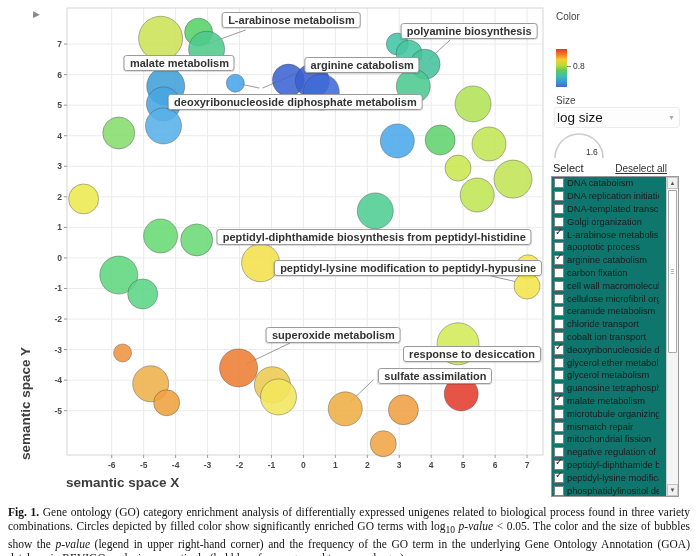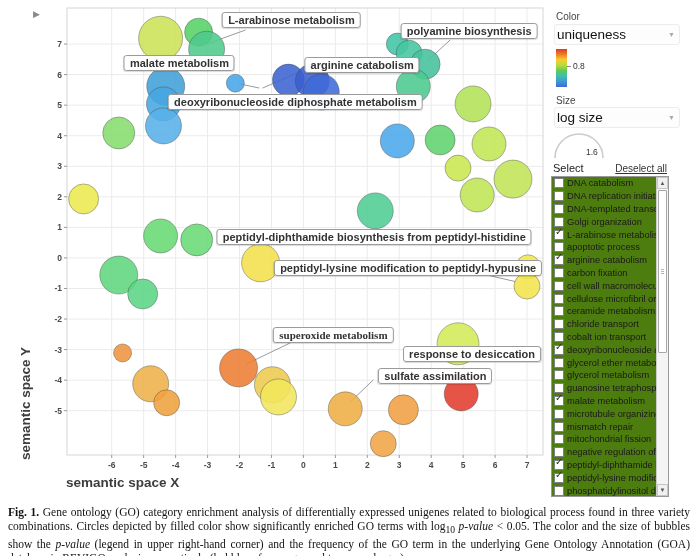--- a/index.html
+++ b/index.html
@@ -23,22 +23,22 @@
   .gradient{position:absolute;left:8px;top:42px;width:11px;height:38px;
       background:linear-gradient(to bottom,#d93a2b,#ef7d27,#f6ce30,#b8dc3c,#5fc85c,#3fbfae,#3e97d8,#3e6ad3);}
   .grad-tick{position:absolute;left:19px;top:54px;font-size:8.5px;color:#333;display:flex;align-items:center;}
   .grad-tick .tickline{display:inline-block;width:4px;height:1px;background:#888;margin-right:2px;}
   .arc-wrap{position:absolute;left:2px;top:120px;width:70px;height:34px;}
   .arc-tick{position:absolute;left:38px;top:140px;font-size:8.5px;color:#333;}
   .select-row{position:absolute;left:5px;top:155px;width:144px;display:flex;
       justify-content:space-between;align-items:baseline;}
   .select-label{font-size:11px;color:#222;}
   .deselect{font-size:10px;color:#333;text-decoration:underline;cursor:pointer;margin-right:30px;}
-  .go-list{position:absolute;left:3px;top:169px;width:118px;height:321px;border:1px solid #999;
-      background:#4d7c0f;box-sizing:border-box;overflow:hidden;}
+  .go-list{position:absolute;left:3px;top:169px;width:128px;height:321px;border:1px solid #999;
+      background:#0f766e;box-sizing:border-box;overflow:hidden;}
   .go-row{height:12.8px;display:flex;align-items:center;padding-left:2px;cursor:pointer;}
   .go-check{position:relative;flex:0 0 auto;width:8px;height:8px;border:1px solid #808080;
       background:#fff;margin-right:3px;}
   .go-check .check{position:absolute;left:0px;top:-4px;font-size:10px;color:#2a2a2a;line-height:10px;}
   .go-label{font-size:9.3px;color:#1a1a1a;white-space:nowrap;overflow:hidden;max-width:92px;}
   .scrollbar{position:absolute;right:0;top:0;bottom:0;width:12px;background:#f4f4f4;
       border-left:1px solid #ccc;box-sizing:border-box;}
   .sb-btn{position:absolute;left:0;width:11px;height:12px;background:#f0f0f0;border:1px solid #c6c6c6;
       box-sizing:border-box;font-size:6px;color:#555;text-align:center;line-height:11px;cursor:pointer;}
   .sb-btn.up{top:0;}
@@ -197,32 +197,28 @@
         <text x="30" y="460" font-size="13.5" font-weight="600" fill="#3d3d3d" transform="rotate(-90 30 460)">semantic space Y</text>
       </svg>
     <div id="plot-labels">
         <div class="bubble-label" style="left: 291.423px; top: 20.2215px;">L-arabinose metabolism</div>
         <div class="bubble-label" style="left: 469.204px; top: 31.2208px;">polyamine biosynthesis</div>
         <div class="bubble-label" style="left: 179.451px; top: 62.9966px;">malate metabolism</div>
         <div class="bubble-label" style="left: 362.184px; top: 65.1353px;">arginine catabolism</div>
         <div class="bubble-label" style="left: 295.416px; top: 102.105px;">deoxyribonucleoside diphosphate metabolism</div>
         <div class="bubble-label" style="left: 374.323px; top: 236.847px;">peptidyl-diphthamide biosynthesis from peptidyl-histidine</div>
         <div class="bubble-label" style="left: 400.2px; top: 268px; margin-left: 8px;">peptidyl-lysine modification to peptidyl-hypusine</div>
-        <div class="bubble-label" style="left: 333.432px; top: 334.924px; font-family: Liberation Serif, serif;">superoxide metabolism</div>
+        <div class="bubble-label" style="left: 333.432px; top: 334.924px;">superoxide metabolism</div>
         <div class="bubble-label" style="left: 435.341px; top: 375.866px;">sulfate assimilation</div>
         <div class="bubble-label" style="left: 472.079px; top: 353.867px;">response to desiccation</div>
       </div>
   </div>
 
   <div class="side-panel">
     <div class="ctl-label" style="top:4px;">Color</div>
-    <div class="dropdown" style="top:17px;">
-      <span>uniqueness</span>
-      <span class="chev">▼</span>
-    </div>
     <div class="gradient"></div>
     <div class="grad-tick">
       <span class="tickline"></span>
       <span>0.8</span>
     </div>
 
     <div class="ctl-label" style="top:88px;">Size</div>
     <div class="dropdown" style="top:100px;">
       <span>log size</span>
       <span class="chev">▼</span>

